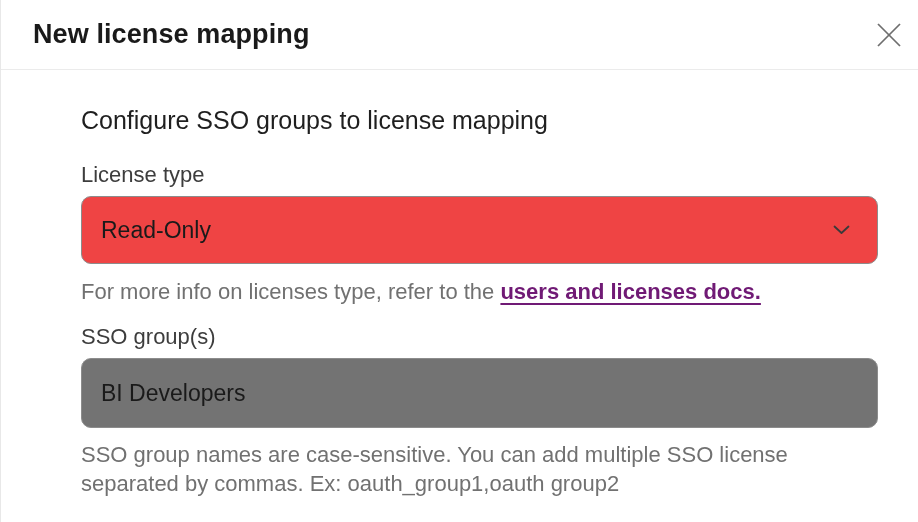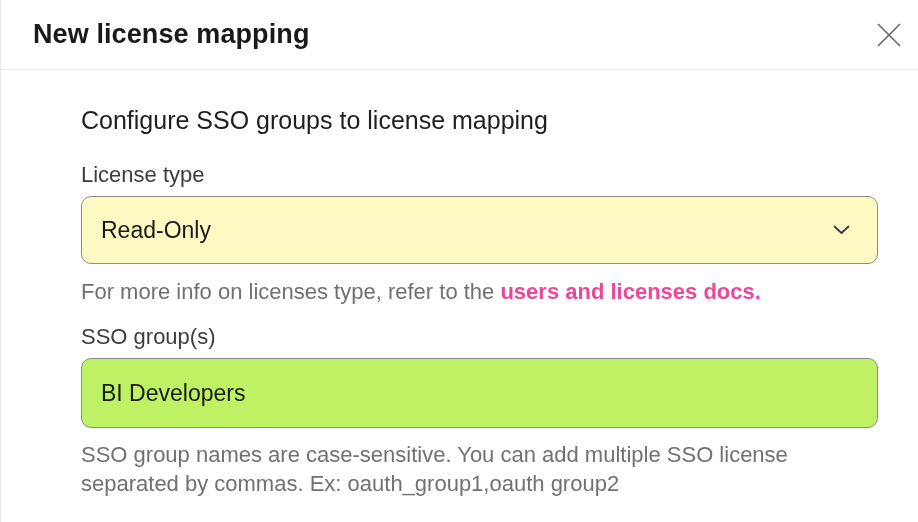--- a/index.html
+++ b/index.html
@@ -62,59 +62,60 @@
     color: #3d3d3d;
     line-height: 25px;
     margin-bottom: 9px;
   }
 
   .select-box {
     width: 100%;
     height: 68px;
     border: 1px solid #8c8c8c;
     border-radius: 10px;
-    background: #fef9c3;
+    background: #ef4444;
     display: flex;
     align-items: center;
     justify-content: space-between;
     padding: 0 27px 0 19px;
     cursor: pointer;
     text-align: center;
   }
   .select-value {
     font-size: 23px;
     color: #1a1a1a;
   }
 
   .text-input {
     width: 100%;
     height: 70px;
     border: 1px solid #8c8c8c;
     border-radius: 10px;
-    background: #bef264;
+    background: #737373;
     padding: 0 19px;
     font-family: "Liberation Sans", sans-serif;
     font-size: 23px;
     color: #1a1a1a;
     outline: none;
   }
 
   .helper-text {
     font-size: 22px;
     line-height: 29px;
     color: #717171;
     margin: 13px 0 0 0;
   }
   .helper-text--sso {
     margin-top: 12px;
     max-width: 742px;
   }
   .helper-link {
-    color: #ec4899;
+    color: #701a75;
     font-weight: 700;
+    text-decoration: underline;
     text-decoration-thickness: 2px;
     text-underline-offset: 4px;
     cursor: pointer;
   }
 </style>
 </head>
 <body>
 
 <div class="modal">
 

